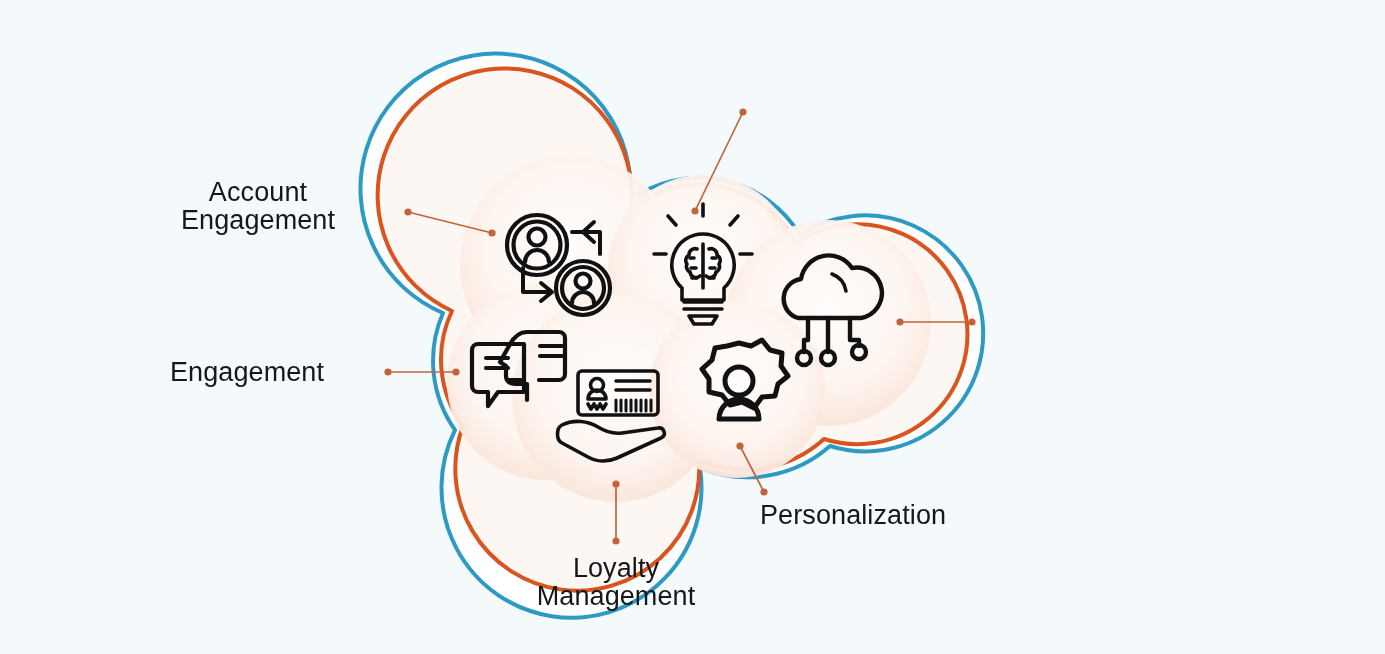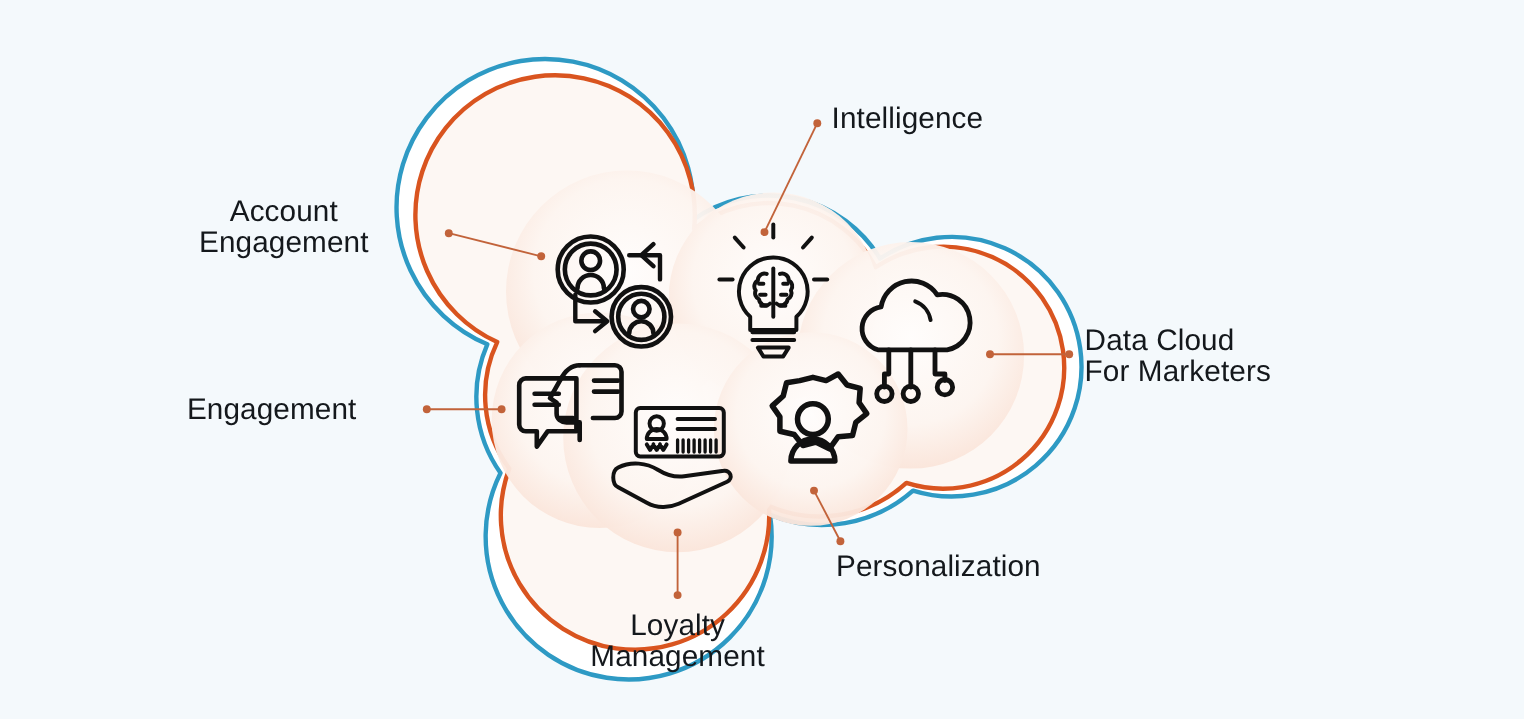--- a/index.html
+++ b/index.html
@@ -211,24 +211,21 @@
         <line x1="388" y1="372" x2="456" y2="372"></line>
         <circle cx="388" cy="372" r="3.6" stroke="none"></circle>
         <circle cx="456" cy="372" r="3.6" stroke="none"></circle>
       </g>
     </g>
   </svg>
 
   <div class="label right-aligned" style="left:118px; top:178px; width:280px;">Account
 Engagement</div>
 
-  <div class="label left-aligned" style="left:756px; top:93px; width:260px;">Intelligence</div>
-
-  <div class="label left-aligned" style="left:986px; top:295px; width:300px;">Data Cloud
-For Marketers</div>
+
 
   <div class="label left-aligned" style="left:760px; top:501px; width:300px;">Personalization</div>
 
   <div class="label center-aligned" style="left:466px; top:554px; width:300px;">Loyalty
 Management</div>
 
   <div class="label right-aligned" style="left:117px; top:358px; width:260px;">Engagement</div>
 
 </div>
 

